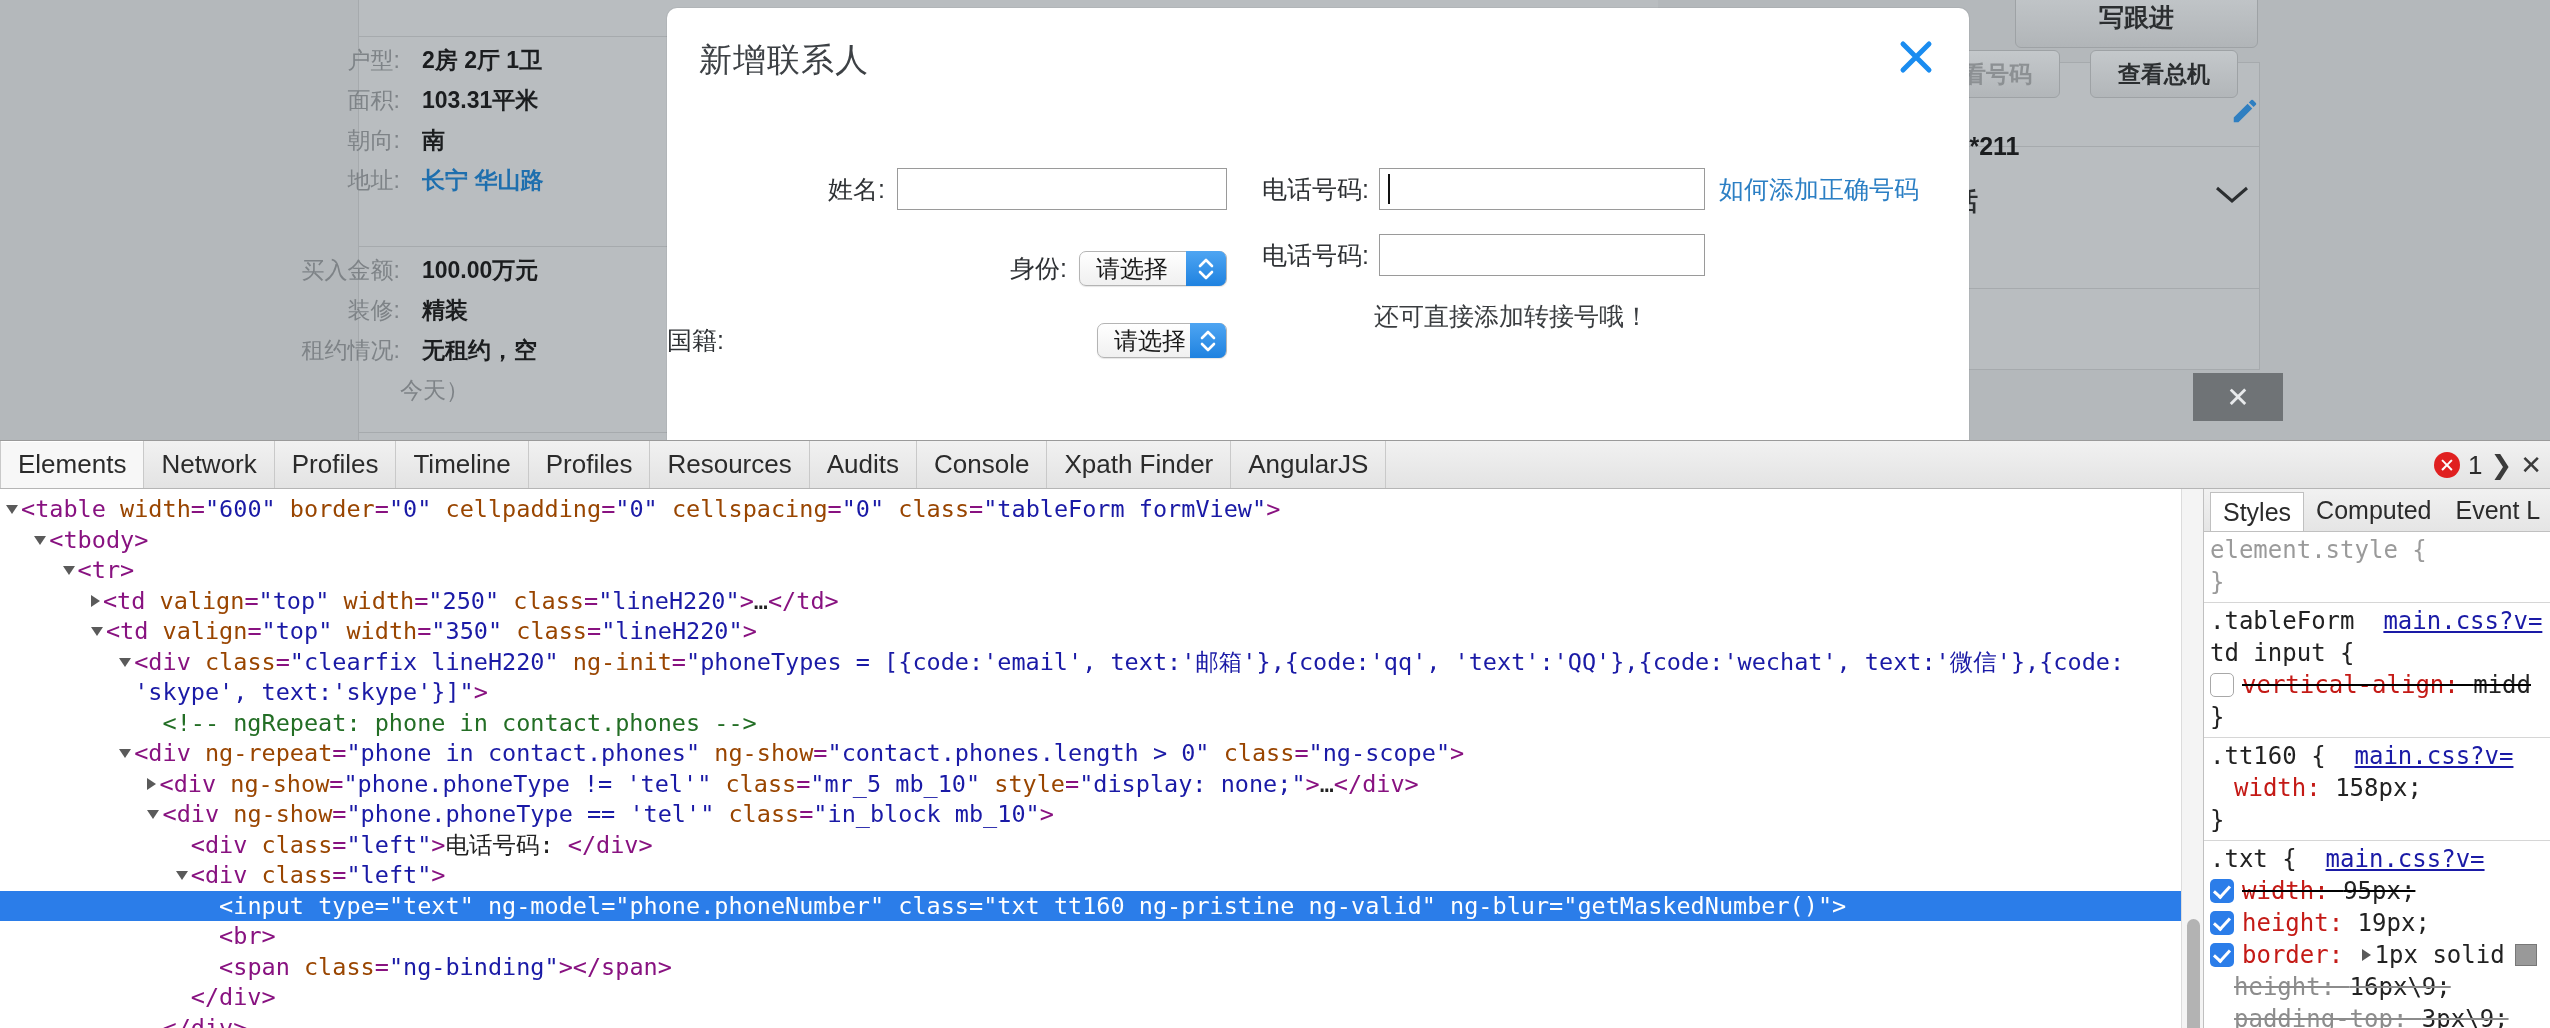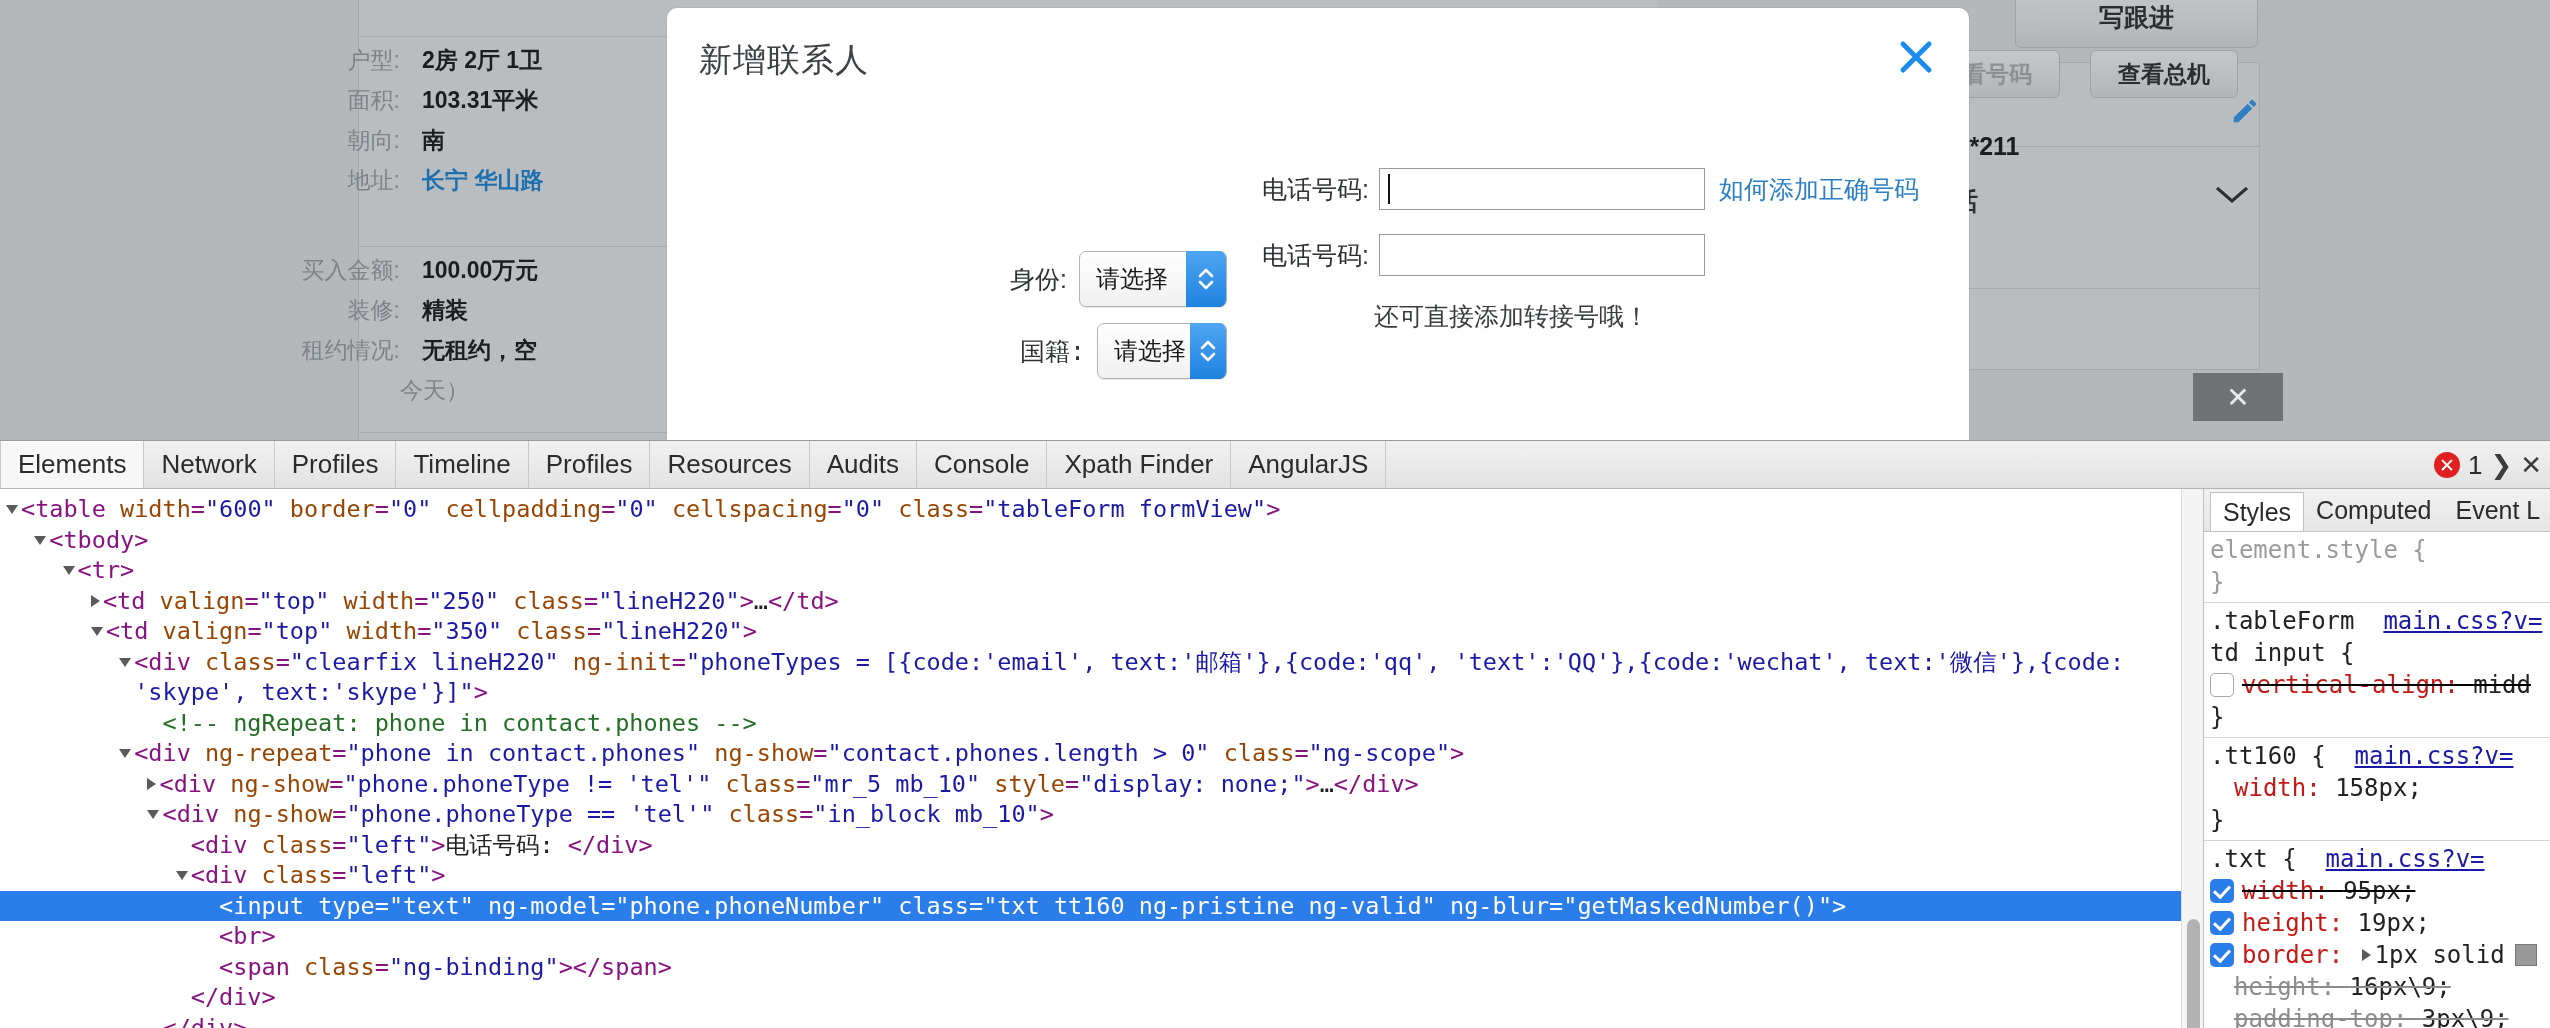--- a/index.html
+++ b/index.html
@@ -116,21 +116,21 @@
     font-family: "Liberation Sans", sans-serif;
     color: #111; outline: none;
   }
   .caret {
     position: absolute; width: 2px; height: 30px; background: #111;
   }
 
   
   .mac-select {
     position: relative; display: inline-flex; align-items: center;
-    height: 56px; border: 1px solid #b4b4b4; border-radius: 7px;
+    height: 35px; border: 1px solid #b4b4b4; border-radius: 7px;
     background: linear-gradient(#ffffff, #f0f0f0);
     box-shadow: 0 1px 1px rgba(0,0,0,0.10);
     padding-left: 16px; padding-right: 44px;
     font-size: 24px; color: #1a1a1a; white-space: nowrap;
   }
   .mac-select .arrows {
     position: absolute; right: 0; top: -1px; bottom: -1px; width: 40px;
     border-radius: 0 7px 7px 0;
     background: linear-gradient(#4ea5f2, #1f82e0);
     display: flex; align-items: center; justify-content: center;
@@ -356,35 +356,39 @@
   </div>
 
   <div id="modal">
     <div id="modal-title">新增联系人</div>
     <div id="modal-close">
       <svg width="46" height="46" viewBox="0 0 46 46">
         <path d="M10 10 L36 36 M36 10 L10 36" stroke="#1a8cf0" stroke-width="5" stroke-linecap="round"></path>
       </svg>
     </div>
 
+    <div class="fld-row" style="left:0px; top:160px; width:560px; justify-content:flex-end;">
+      <span class="fld-label">姓名:</span>
+      <input class="txtinput" style="width: 330px; margin-left: 12px;" type="text" placeholder="">
+    </div>
 
     <div class="fld-row" style="left:0px; top:243px; width:560px; justify-content:flex-end;">
       <span class="fld-label">身份:</span>
       <span class="mac-select" style="margin-left:12px; min-width:148px;">
         <span>请选择</span>
         <span class="arrows">
           <svg width="20" height="30" viewBox="0 0 20 30">
             <path d="M4 12 L10 6 L16 12" stroke="#fff" stroke-width="2.6" fill="none" stroke-linecap="round" stroke-linejoin="round"></path>
             <path d="M4 18 L10 24 L16 18" stroke="#fff" stroke-width="2.6" fill="none" stroke-linecap="round" stroke-linejoin="round"></path>
           </svg>
         </span>
       </span>
     </div>
 
-    <div class="fld-row" style="left:0px; top:315px; width:560px; justify-content:flex-end;font-family:Liberation Mono, monospace;">
+    <div class="fld-row" style="left:0px; top:315px; width:560px; justify-content:space-between;">
       <span class="fld-label">国籍:</span>
       <span class="mac-select" style="margin-left:12px; min-width:130px; padding-right:40px;">
         <span>请选择</span>
         <span class="arrows" style="width:36px;">
           <svg width="20" height="30" viewBox="0 0 20 30">
             <path d="M4 12 L10 6 L16 12" stroke="#fff" stroke-width="2.6" fill="none" stroke-linecap="round" stroke-linejoin="round"></path>
             <path d="M4 18 L10 24 L16 18" stroke="#fff" stroke-width="2.6" fill="none" stroke-linecap="round" stroke-linejoin="round"></path>
           </svg>
         </span>
       </span>

